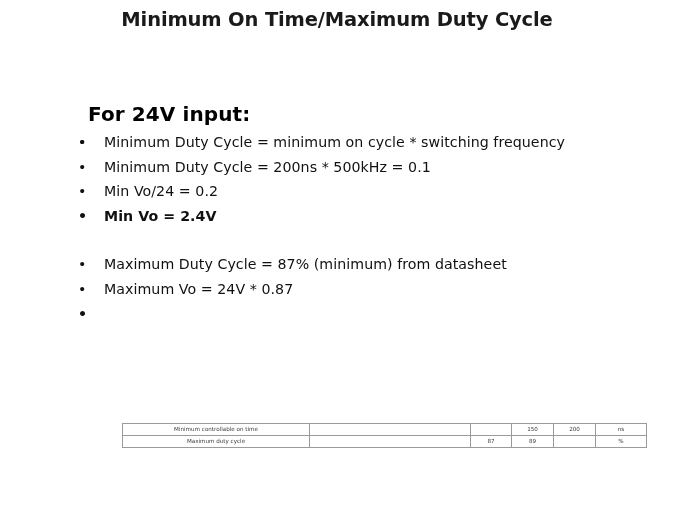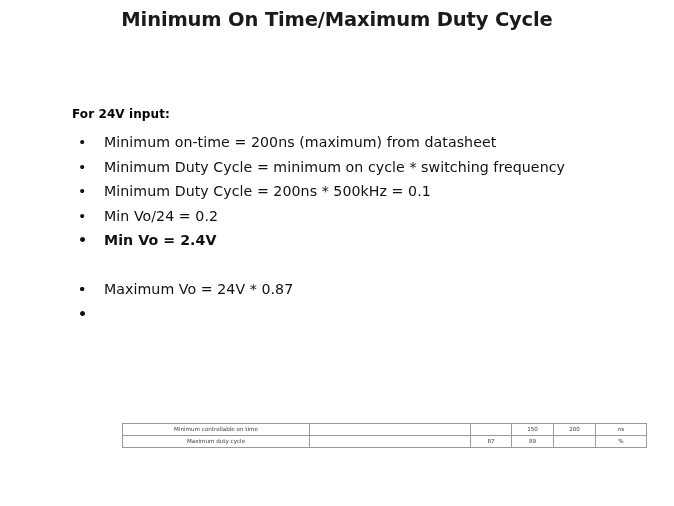--- a/index.html
+++ b/index.html
@@ -41,24 +41,24 @@
 
   
   .body-block {
     position: absolute;
     top: 104px;
     left: 72px;
     width: 560px;
   }
 
   .lead-in {
-    font-size: 12px;
+    font-size: 20px;
     font-weight: bold;
     line-height: 20px;
-    margin: 0 0 6px 0;
+    margin: 0 0 6px 16px;
     letter-spacing: 0.1px;
     color: #000000;
   }
 
   ul.bullets {
     list-style: none;
     margin: 0;
     padding: 0;
   }
 
@@ -132,21 +132,20 @@
 
   <div class="slide-title">Minimum On Time/Maximum Duty Cycle</div>
 
   <div class="body-block">
 
     <div class="lead-in">For 24V input:</div>
 
     <ul class="bullets">
       <li class="bullet-item">
         <span class="bullet-mark">•</span>
-        <span class="bullet-text">Minimum on-time = 200ns (maximum) from datasheet</span>
       </li>
       <li class="bullet-item">
         <span class="bullet-mark">•</span>
         <span class="bullet-text">Minimum Duty Cycle = minimum on cycle * switching frequency</span>
       </li>
       <li class="bullet-item">
         <span class="bullet-mark">•</span>
         <span class="bullet-text">Minimum Duty Cycle = 200ns * 500kHz = 0.1</span>
       </li>
       <li class="bullet-item">
@@ -157,20 +156,21 @@
         <span class="bullet-mark">•</span>
         <span class="bullet-text">Min Vo = 2.4V</span>
       </li>
 
       <li class="bullet-spacer"></li>
     </ul>
 
     <ul class="bullets">
       <li class="bullet-item">
         <span class="bullet-mark">•</span>
+        <span class="bullet-text">Maximum Duty Cycle = 87% (minimum) from datasheet</span>
       </li>
       <li class="bullet-item">
         <span class="bullet-mark">•</span>
         <span class="bullet-text">Maximum Vo = 24V * 0.87</span>
       </li>
       <li class="bullet-item emphasis">
         <span class="bullet-mark">•</span>
       </li>
     </ul>
 

